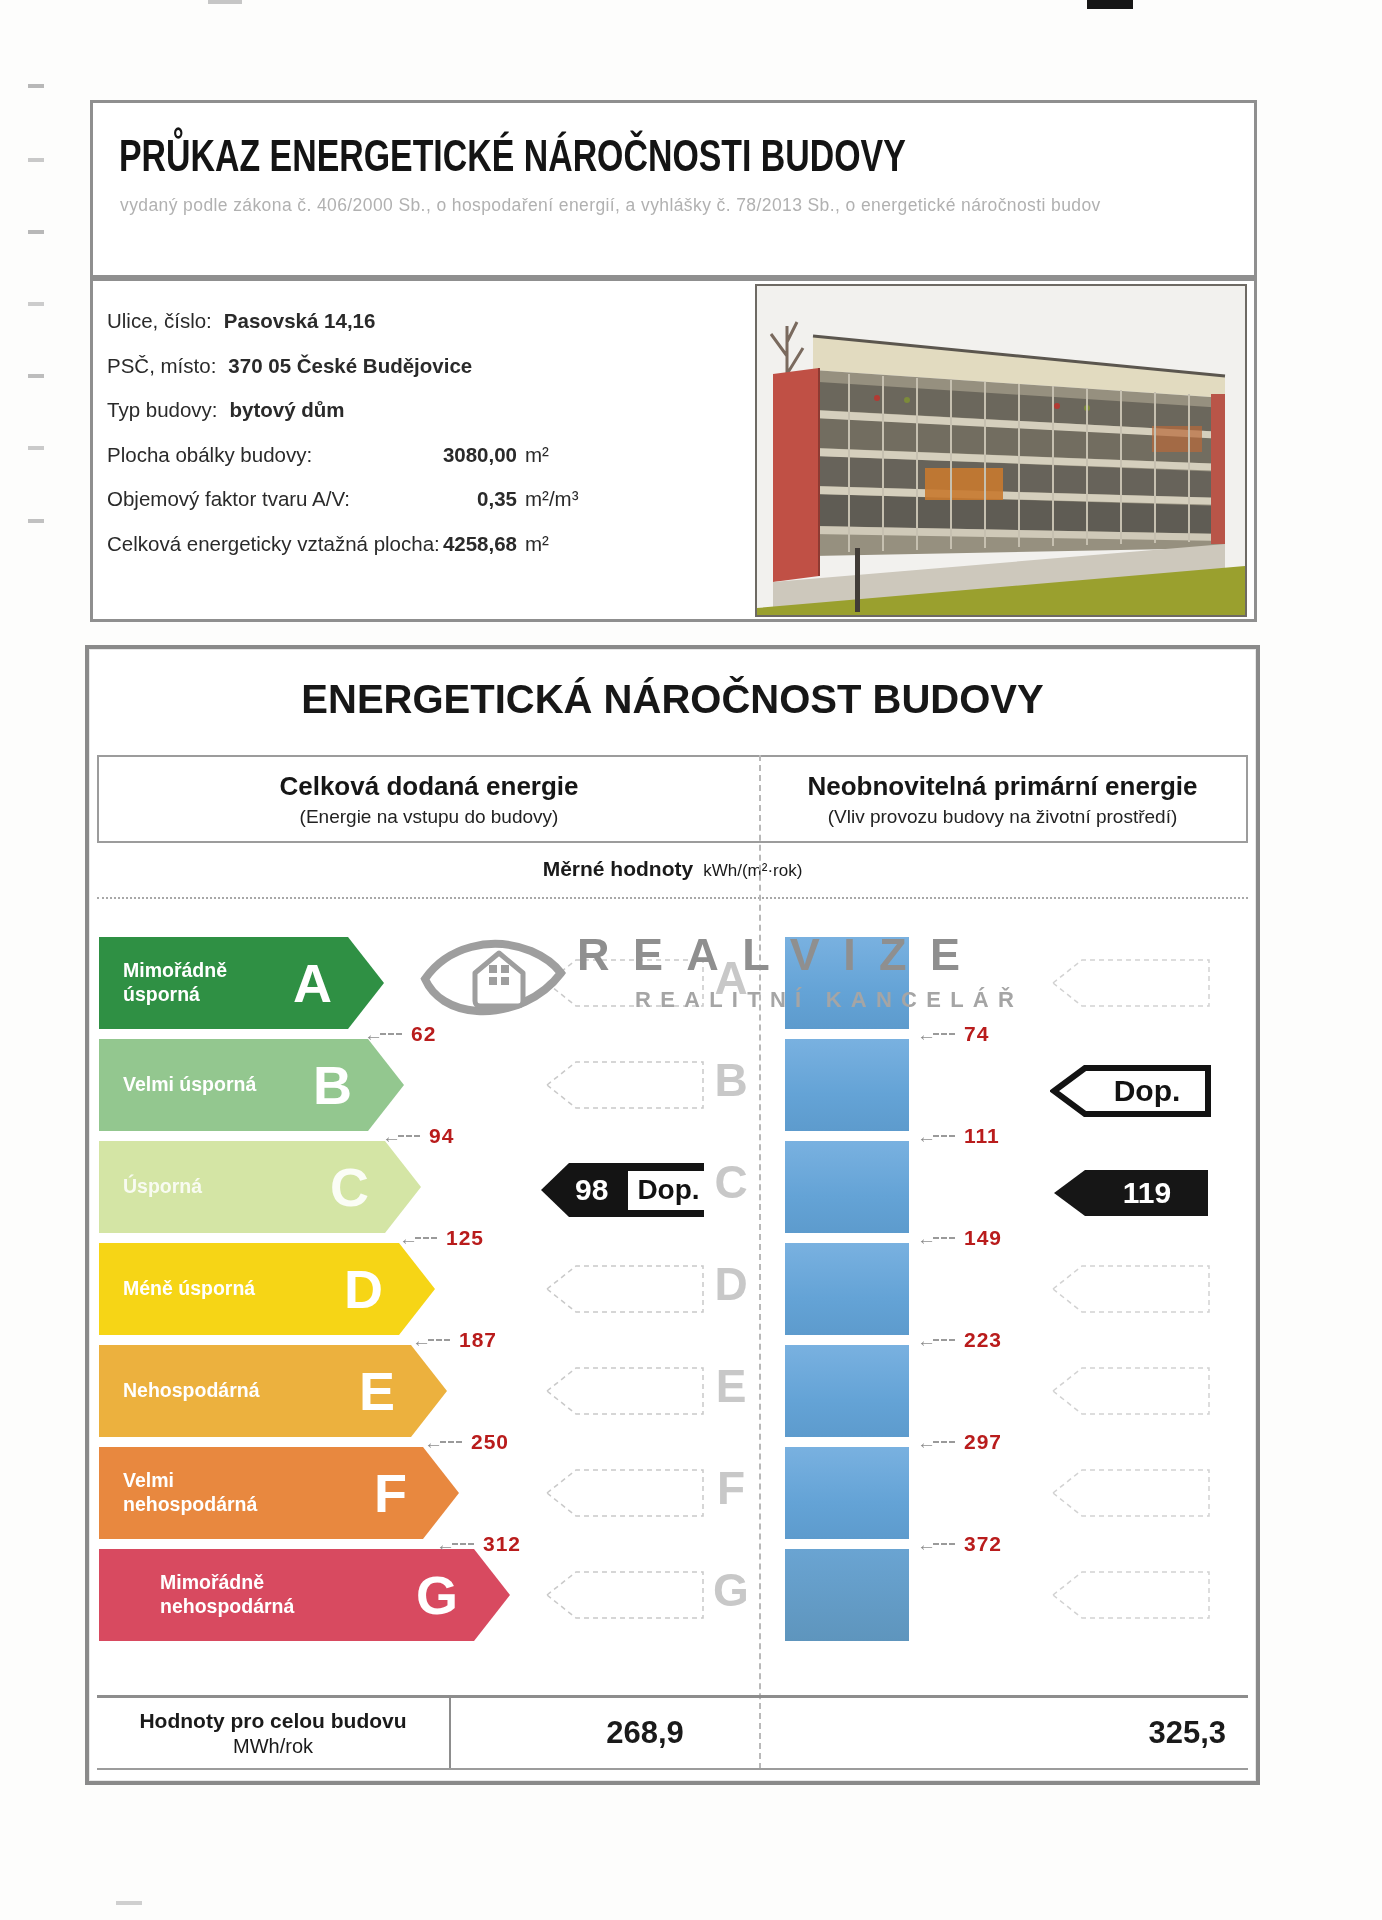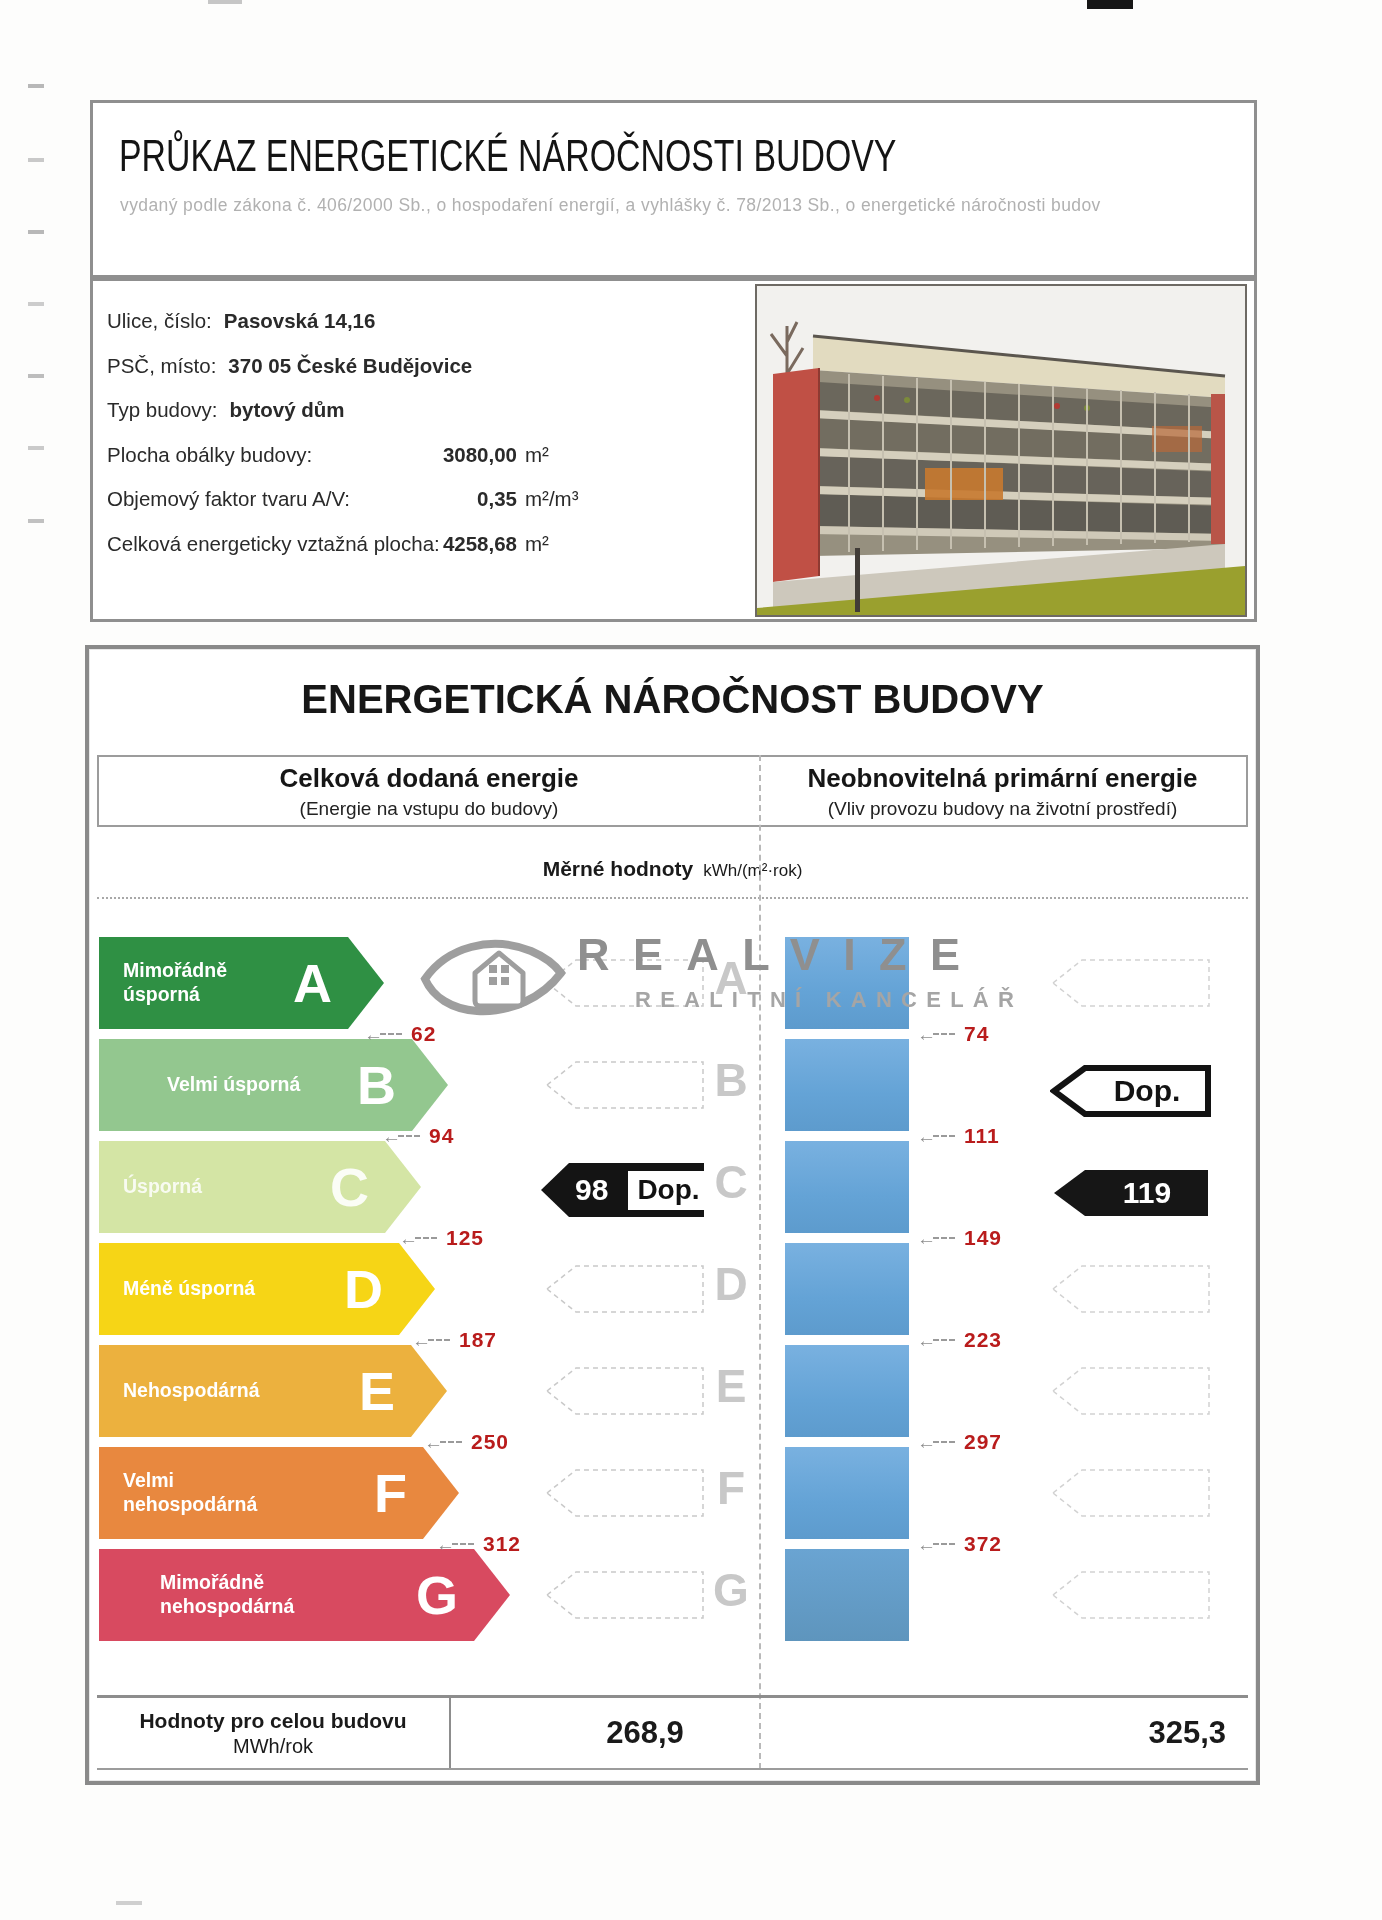--- a/index.html
+++ b/index.html
@@ -3,39 +3,39 @@
 <meta charset="utf-8">
 <style>
   html,body{margin:0;padding:0;background:#e9e9e9;}
   .page{position:relative;width:1382px;height:1920px;background:#fdfdfc;margin:0 auto;
         font-family:"Liberation Sans",sans-serif;overflow:hidden;color:#1a1a1a;}
   
   .artifact{position:absolute;}
   
   .title-box{position:absolute;left:90px;top:100px;width:1167px;height:178px;
              border:3px solid #8f8f8f;box-sizing:border-box;background:#fff;}
-  .doc-title{margin:28px 0 5px 26px;font-size:44px;font-weight:normal;color:#141414;white-space:nowrap;}
+  .doc-title{margin:28px 0 5px 26px;font-size:44px;font-weight:bold;color:#141414;white-space:nowrap;}
   .doc-title span{display:inline-block;transform:scaleX(.77);transform-origin:left center;letter-spacing:0px;}
   .doc-subtitle{margin:14px 0 0 27px;font-size:17.5px;color:#b1b1b1;letter-spacing:.4px;white-space:nowrap;}
   
   .info-box{position:absolute;left:90px;top:278px;width:1167px;height:344px;
             border:3px solid #8f8f8f;box-sizing:border-box;background:#fff;}
   .info-rows{position:absolute;left:14px;top:18px;width:640px;}
   .info-row{position:relative;height:44.5px;display:flex;align-items:center;font-size:20.5px;color:#2a2a2a;}
   .info-label{margin-right:12px;white-space:nowrap;}
   .info-inline-val{font-weight:bold;white-space:nowrap;}
   .info-num{position:absolute;left:318px;width:92px;text-align:right;font-weight:bold;}
   .info-unit{position:absolute;left:418px;font-weight:normal;}
   .photo{position:absolute;left:662px;top:3px;width:492px;height:333px;border:2px solid #6e6a64;box-sizing:border-box;background:#f3f2ef;}
   
   .main-box{position:absolute;left:85px;top:645px;width:1175px;height:1140px;
             border:4px solid #8a8a8a;box-sizing:border-box;background:#fff;box-shadow:inset 0 0 0 1px #e8e8e8;}
   .section-title{position:absolute;left:0;top:28px;width:100%;text-align:center;
                  font-size:40px;font-weight:bold;color:#171717;letter-spacing:0;}
-  .cols-box{position:absolute;left:8px;top:106px;width:1151px;height:72px;border:2px solid #9c9c9c;box-sizing:border-box;padding-left:36px;}
+  .cols-box{position:absolute;left:8px;top:106px;width:1151px;height:88px;border:2px solid #9c9c9c;box-sizing:border-box;padding-left:36px;}
   .col{position:absolute;top:0;height:100%;display:flex;flex-direction:column;align-items:center;justify-content:center;}
   .col-left{left:0;width:660px;}
   .col-right{left:660px;right:0;}
   .col-h{font-size:26px;font-weight:bold;color:#161616;}
   .col-sub{font-size:19px;color:#222;margin-top:4px;}
   .merne{position:absolute;left:0;top:208px;width:100%;text-align:center;}
   .merne b{font-size:21px;}
   .merne span{font-size:17px;margin-left:10px;}
   .dotted-line{position:absolute;left:8px;top:248px;width:1151px;border-top:2px dotted #a8a8a8;}
   .dashed-sep{position:absolute;left:670px;top:106px;height:1014px;border-left:2px dashed #b9b9b9;}
@@ -200,21 +200,21 @@
     <div class="merne">
       <b>Měrné hodnoty</b><span>kWh/(m²·rok)</span>
     </div>
     <div class="dotted-line"></div>
     <div class="dashed-sep"></div>
 
     <div class="band" style="top: 288px; width: 285px; background-color: rgb(47, 144, 68);">
       <div class="band-label">Mimořádně úsporná</div>
       <div class="band-letter">A</div>
     </div>
-    <div class="band" style="top: 390px; width: 305px; background-color: rgb(147, 199, 143); padding-left: 44px;">
+    <div class="band" style="top: 390px; width: 305px; background-color: rgb(147, 199, 143);">
       <div class="band-label">Velmi úsporná</div>
       <div class="band-letter">B</div>
     </div>
     <div class="band" style="top: 492px; width: 322px; background-color: rgb(212, 229, 165);">
       <div class="band-label" style="opacity:.85;">Úsporná</div>
       <div class="band-letter" style="opacity:.9;">C</div>
     </div>
     <div class="band" style="top: 594px; width: 336px; background-color: rgb(246, 213, 22);">
       <div class="band-label">Méně úsporná</div>
       <div class="band-letter">D</div>

